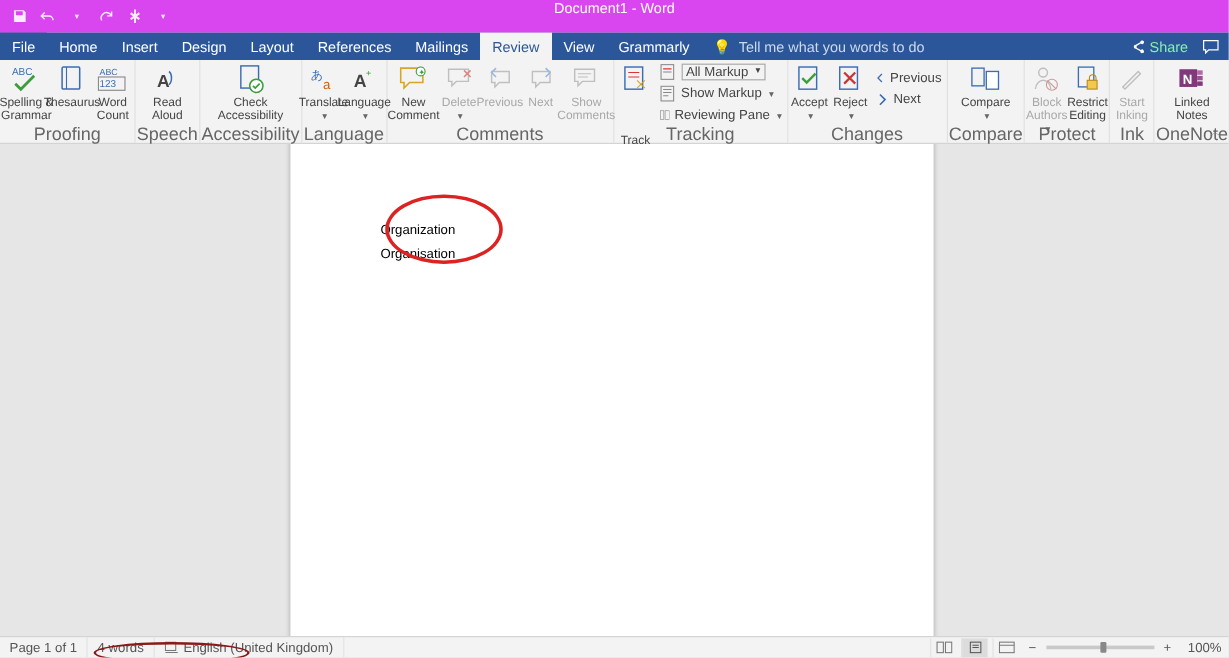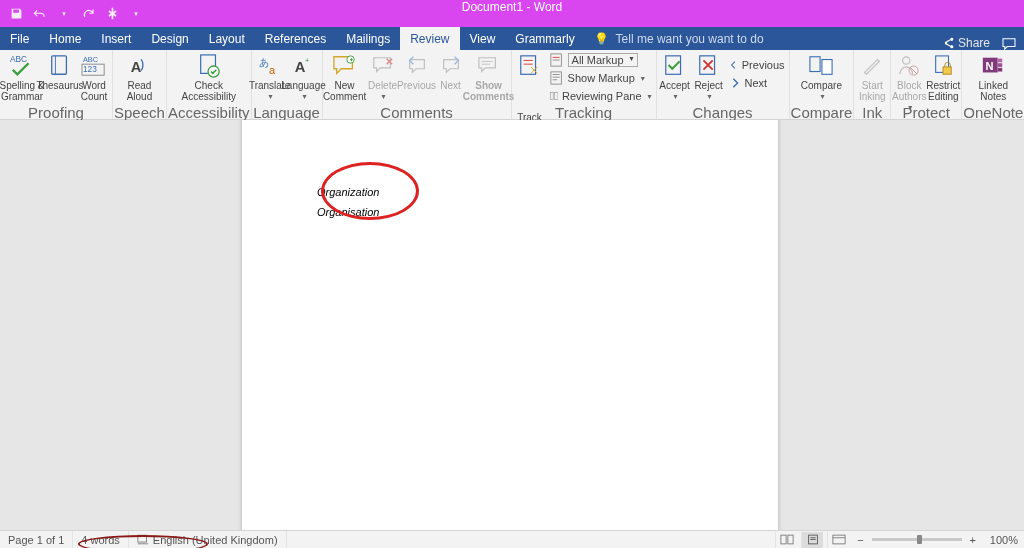--- a/index.html
+++ b/index.html
@@ -14,41 +14,41 @@
   .signin { padding: 0 10px; font-size: 12px; }
   .winbtn { width: 32px; height: 27px; display: inline-flex; align-items: center; justify-content: center; font-size: 11px; }
 
   
   .tabsrow { height: 23px; background: #2b579a; display: flex; align-items: stretch; color: #fff; font-size: 12px; }
   .tab { padding: 0 10px; display: inline-flex; align-items: center; height: 100%; cursor: pointer; }
   .tab.file { background: #2b579a; }
   .tab.active { background: #f3f3f3; color: #2b579a; }
   .tellme { display: inline-flex; align-items: center; gap: 6px; padding: 0 10px; color: #cdd9ec; }
   .tellme .bulb { font-size: 12px; }
-  .tabright { margin-left: auto; display: flex; align-items: flex-end; padding-right: 8px; gap: 12px; color: #e5e5e5; }
+  .tabright { margin-left: auto; display: flex; align-items: center; padding-right: 8px; gap: 12px; color: #86efac; }
 
   
   .ribbon { height: 70px; background: #f3f3f3; border-bottom: 1px solid #d4d4d4; display: flex; position: relative; }
   .chunk { display: flex; flex-direction: column; align-items: center; border-right: 1px solid #e1e1e1; padding: 0 1px; }
   .chunk .row { display: flex; align-items: flex-start; height: 56px; }
   .chunk .lbl { font-size: 15px; color: #666; height: 13px; display: flex; align-items: center; }
   .bigbtn { width: 42px; display: flex; flex-direction: column; align-items: center; justify-content: flex-start; padding-top: 2px; font-size: 10px; color: #444; gap: 0px; text-align: center; line-height: 11px; cursor: pointer; }
   .bigbtn.narrow { width: 34px; }
   .bigbtn.disabled { color: #a8a8a8; }
   .bigbtn .ic { width: 30px; height: 28px; display: inline-flex; align-items: center; justify-content: center; font-size: 20px; color: #3b6db5; }
   .bigbtn.disabled .ic { color: #bfbfbf; }
   .smallbtn { height: 18px; display: flex; align-items: center; gap: 4px; font-size: 11px; color: #444; padding: 0 3px; cursor: pointer; white-space: nowrap; }
   .dd::after { content: "▾"; font-size: 8px; color: #666; margin-left: 2px; }
   .stack { display: flex; flex-direction: column; justify-content: flex-start; padding-top: 1px; }
   .ribbon .collapse { position: absolute; right: 6px; bottom: 2px; font-size: 10px; color: #888; cursor: pointer; }
 
   
   .docarea { position: absolute; top: 120px; bottom: 18px; left: 0; right: 0; background: #e6e6e6; overflow: auto; }
   .page { position: absolute; left: 242px; top: -6px; width: 536px; height: 700px; background: #fff; box-shadow: 0 0 4px rgba(0,0,0,.25); }
-  .pgcontent { position: absolute; left: 75px; top: 68px; font-family: Calibri, sans-serif; font-size: 11px; color: #000; line-height: 20px; font-style: italic; }
+  .pgcontent { position: absolute; left: 75px; top: 68px; font-family: Calibri, sans-serif; font-size: 11px; color: #000; line-height: 20px; }
   .redov1 { position: absolute; border: 3px solid #d22; border-radius: 50%; pointer-events: none; }
 
   
   .status { position: absolute; bottom: 0; left: 0; right: 0; height: 18px; background: #f3f3f3; border-top: 1px solid #d4d4d4; display: flex; align-items: center; font-size: 11px; color: #555; }
   .status .cell { padding: 0 8px; border-right: 1px solid #e3e3e3; height: 100%; display: inline-flex; align-items: center; gap: 4px; }
   .status .right { margin-left: auto; display: flex; align-items: center; gap: 4px; padding-right: 6px; }
   .viewbtn { width: 22px; height: 16px; display: inline-flex; align-items: center; justify-content: center; border-left: 1px solid #e3e3e3; font-size: 10px; color: #666; cursor: pointer; }
   .viewbtn.active { background: #dcdcdc; }
   .zoom { display: flex; align-items: center; gap: 4px; }
   .slider { width: 90px; height: 3px; background: #c9c9c9; position: relative; }
@@ -94,21 +94,21 @@
   <span class="tab">Insert</span>
   <span class="tab">Design</span>
   <span class="tab">Layout</span>
   <span class="tab">References</span>
   <span class="tab">Mailings</span>
   <span class="tab active">Review</span>
   <span class="tab">View</span>
   <span class="tab">Grammarly</span>
   <span class="tellme">
     <span class="bulb">💡</span>
-    <span>Tell me want you want to do</span>
+    <span>Tell me what you words to do</span>
   </span>
   <div class="tabright">
     <span style="display:inline-flex;align-items:center;gap:4px;">
       <svg width="12" height="12" viewBox="0 0 16 16">
           <path fill="#fff" d="M11 3a2 2 0 1 1 .6 1.4L6.8 7a2 2 0 0 1 0 2l4.8 2.6A2 2 0 1 1 11 13l-5-2.7a2 2 0 1 1 0-4.6L11 3z"></path>
         </svg>
       <span>Share</span>
     </span>
     <span>
         <svg width="14" height="12" viewBox="0 0 16 14">
@@ -254,21 +254,21 @@
         <span>Next</span>
       </div>
       <div class="bigbtn disabled">
         <span class="ic">
             <svg width="24" height="22" viewBox="0 0 26 24">
               <path fill="none" stroke="#bfbfbf" stroke-width="1.3" d="M2 3h18v11H9l-4 4V14H2z"></path>
               <line x1="5" y1="7" x2="17" y2="7" stroke="#bfbfbf"></line>
               <line x1="5" y1="10" x2="14" y2="10" stroke="#bfbfbf"></line>
             </svg>
           </span>
-        <span style="white-space:pre;font-weight:bold;">Show
+        <span style="white-space:pre;">Show
 Comments</span>
       </div>
     </div>
     <div class="lbl">Comments</div>
   </div>
 
   <div class="chunk">
     <div class="row">
       <div class="bigbtn narrow dd">
         <span class="ic">
@@ -363,35 +363,20 @@
             </svg>
           </span>
         <span>Compare</span>
       </div>
     </div>
     <div class="lbl">Compare</div>
   </div>
 
   <div class="chunk">
     <div class="row">
-      <div class="bigbtn narrow disabled">
-        <span class="ic">
-            <svg width="22" height="24" viewBox="0 0 24 26">
-              <path d="M4 20L18 6l2 2L6 22z" fill="none" stroke="#bfbfbf" stroke-width="1.3"></path>
-            </svg>
-          </span>
-        <span style="white-space:pre;">Start
-Inking</span>
-      </div>
-    </div>
-    <div class="lbl">Ink</div>
-  </div>
-
-  <div class="chunk">
-    <div class="row">
       <div class="bigbtn narrow disabled dd">
         <span class="ic">
             <svg width="22" height="24" viewBox="0 0 24 26">
               <circle cx="9" cy="7" r="4" fill="none" stroke="#bfbfbf" stroke-width="1.3"></circle>
               <path d="M2 22c0-5 4-8 7-8s7 3 7 8" fill="none" stroke="#bfbfbf" stroke-width="1.3"></path>
               <circle cx="17" cy="18" r="5" fill="none" stroke="#c99"></circle>
               <line x1="13" y1="14" x2="21" y2="22" stroke="#c99"></line>
             </svg>
           </span>
         <span style="white-space:pre;">Block
@@ -403,20 +388,35 @@
               <rect x="4" y="2" width="14" height="18" fill="none" stroke="#3b6db5" stroke-width="1.2"></rect>
               <rect x="12" y="14" width="9" height="8" fill="#f2c94c" stroke="#b58a1d"></rect>
               <path d="M14 14v-2a3 3 0 0 1 6 0v2" fill="none" stroke="#b58a1d"></path>
             </svg>
           </span>
         <span style="white-space:pre;">Restrict
 Editing</span>
       </div>
     </div>
     <div class="lbl">Protect</div>
+  </div>
+
+  <div class="chunk">
+    <div class="row">
+      <div class="bigbtn narrow disabled">
+        <span class="ic">
+            <svg width="22" height="24" viewBox="0 0 24 26">
+              <path d="M4 20L18 6l2 2L6 22z" fill="none" stroke="#bfbfbf" stroke-width="1.3"></path>
+            </svg>
+          </span>
+        <span style="white-space:pre;">Start
+Inking</span>
+      </div>
+    </div>
+    <div class="lbl">Ink</div>
   </div>
 
   <div class="chunk" style="border-right:none;">
     <div class="row">
       <div class="bigbtn narrow">
         <span class="ic">
             <svg width="24" height="24" viewBox="0 0 26 26">
               <rect x="2" y="4" width="16" height="16" fill="#80397b"></rect>
               <text x="5" y="17" font-size="12" fill="#fff" font-weight="bold">N</text>
               <rect x="18" y="5" width="5" height="4" fill="#b168aa"></rect>

